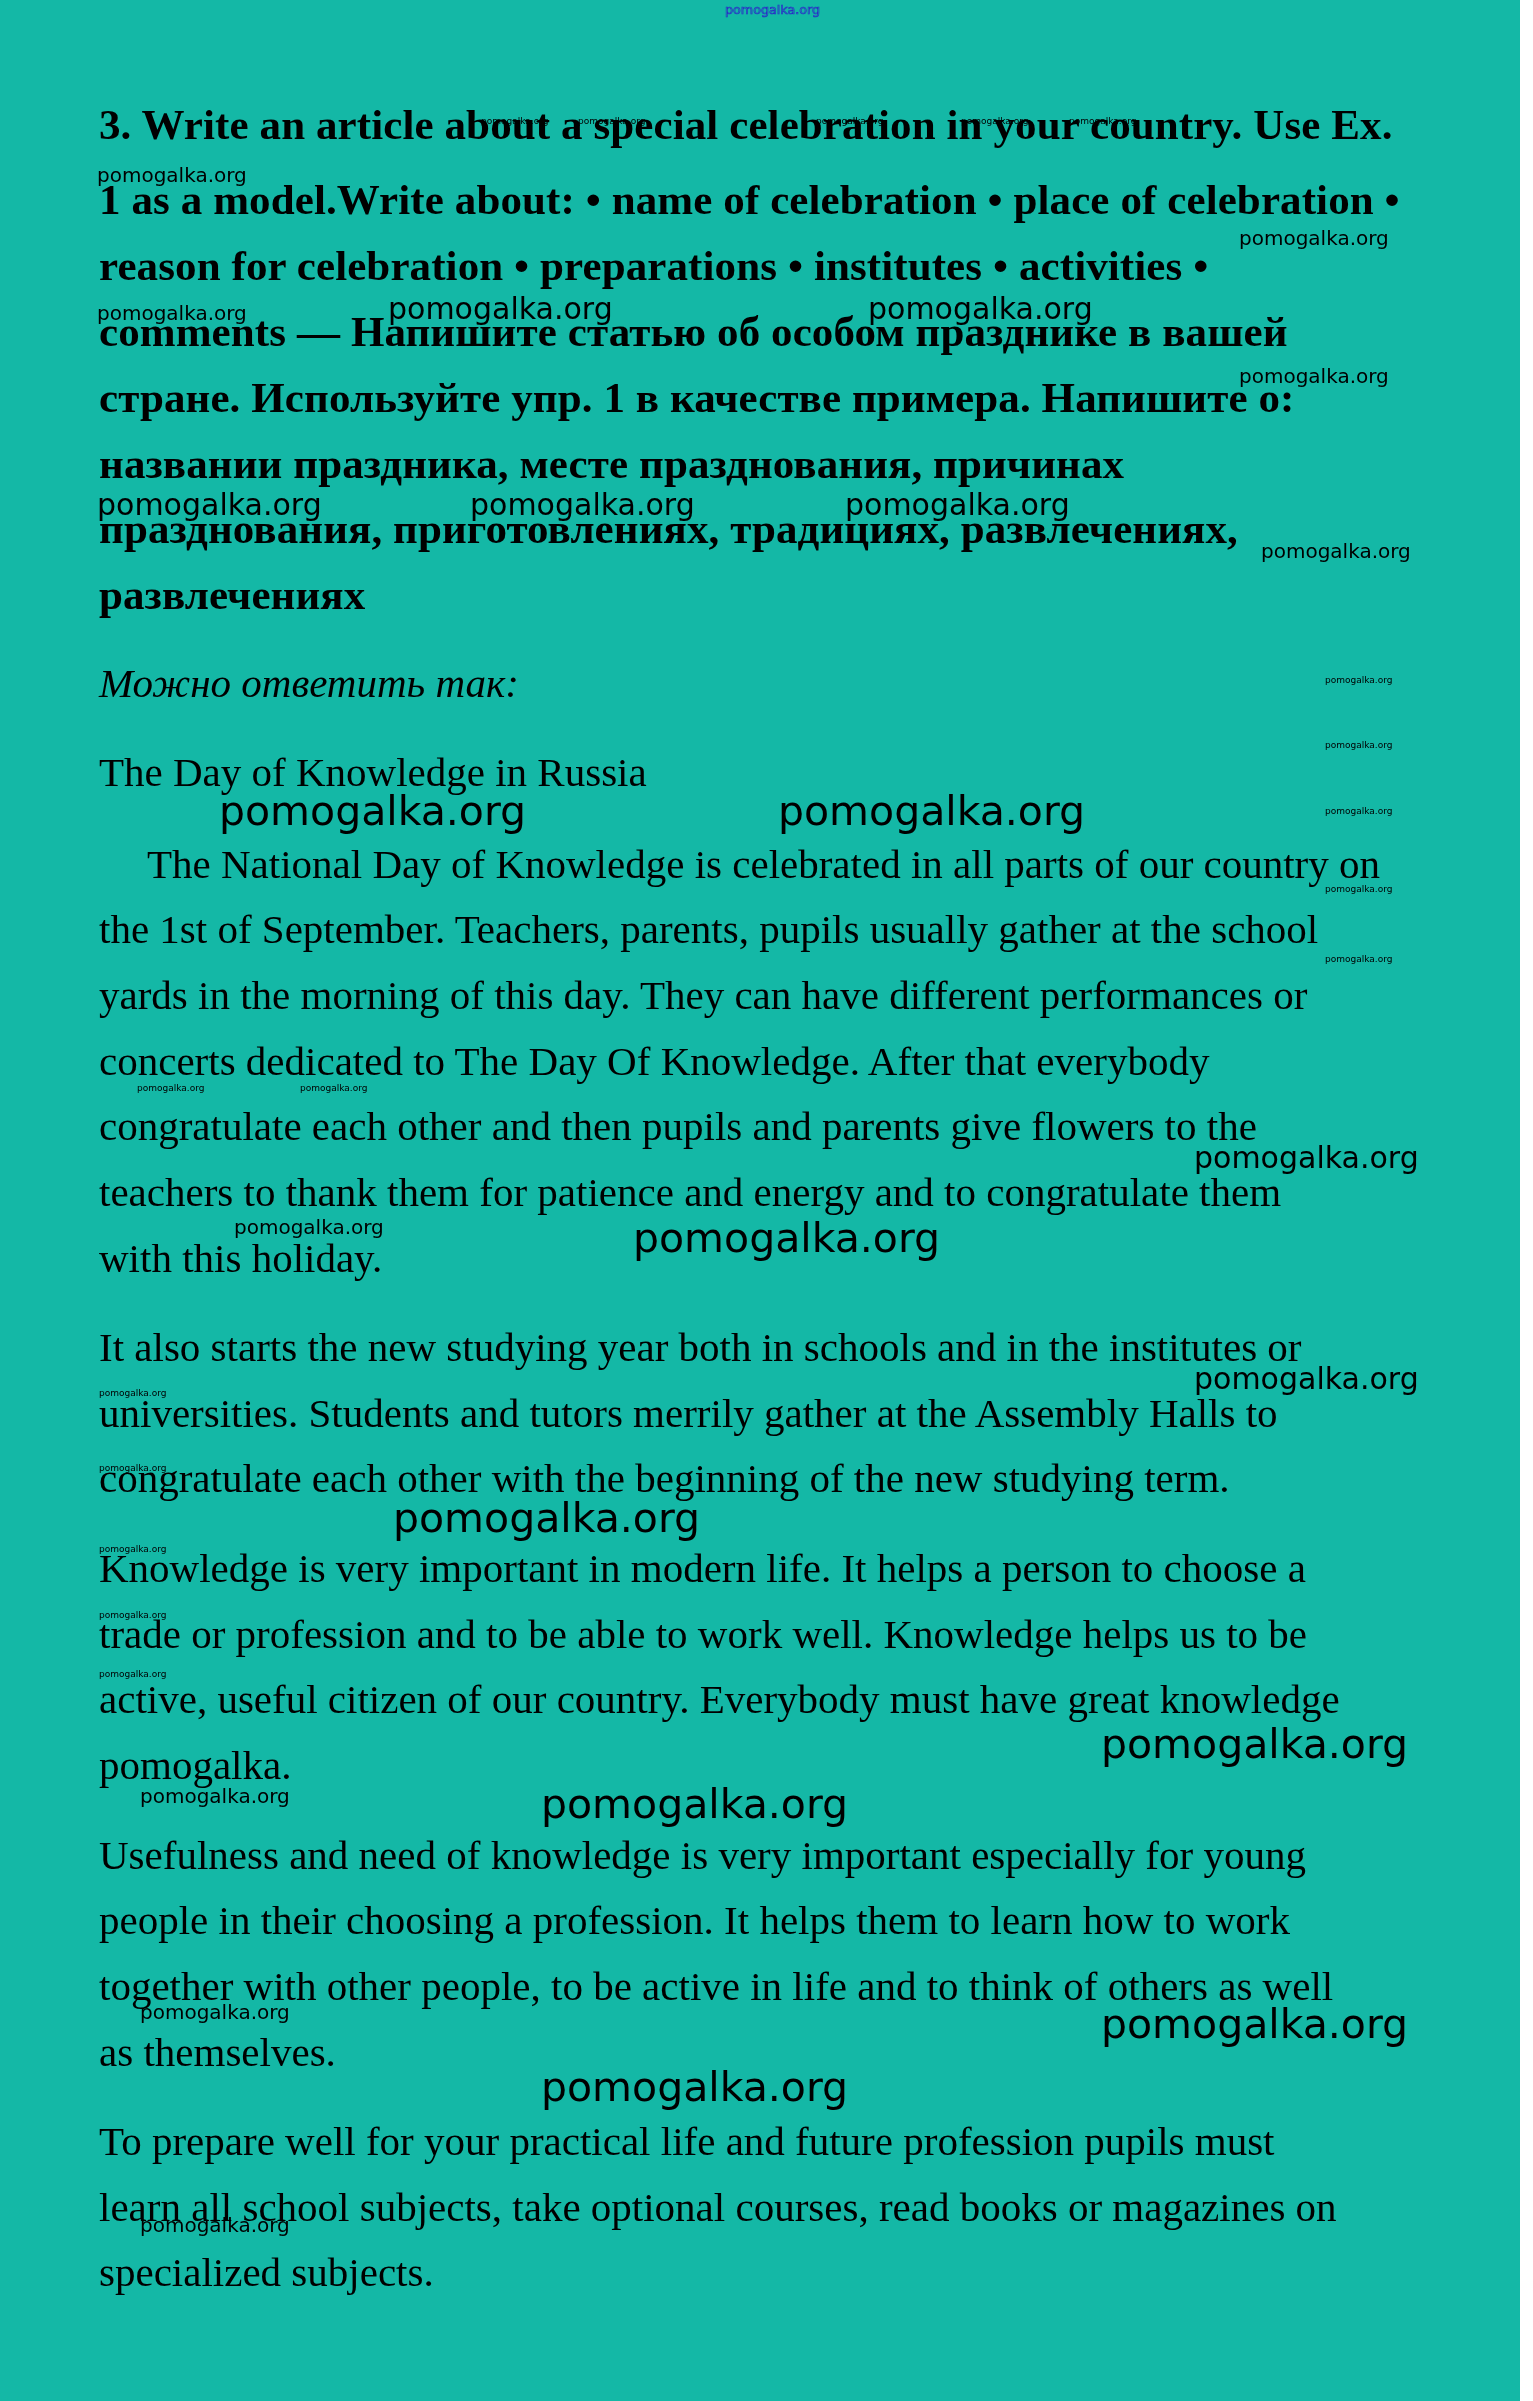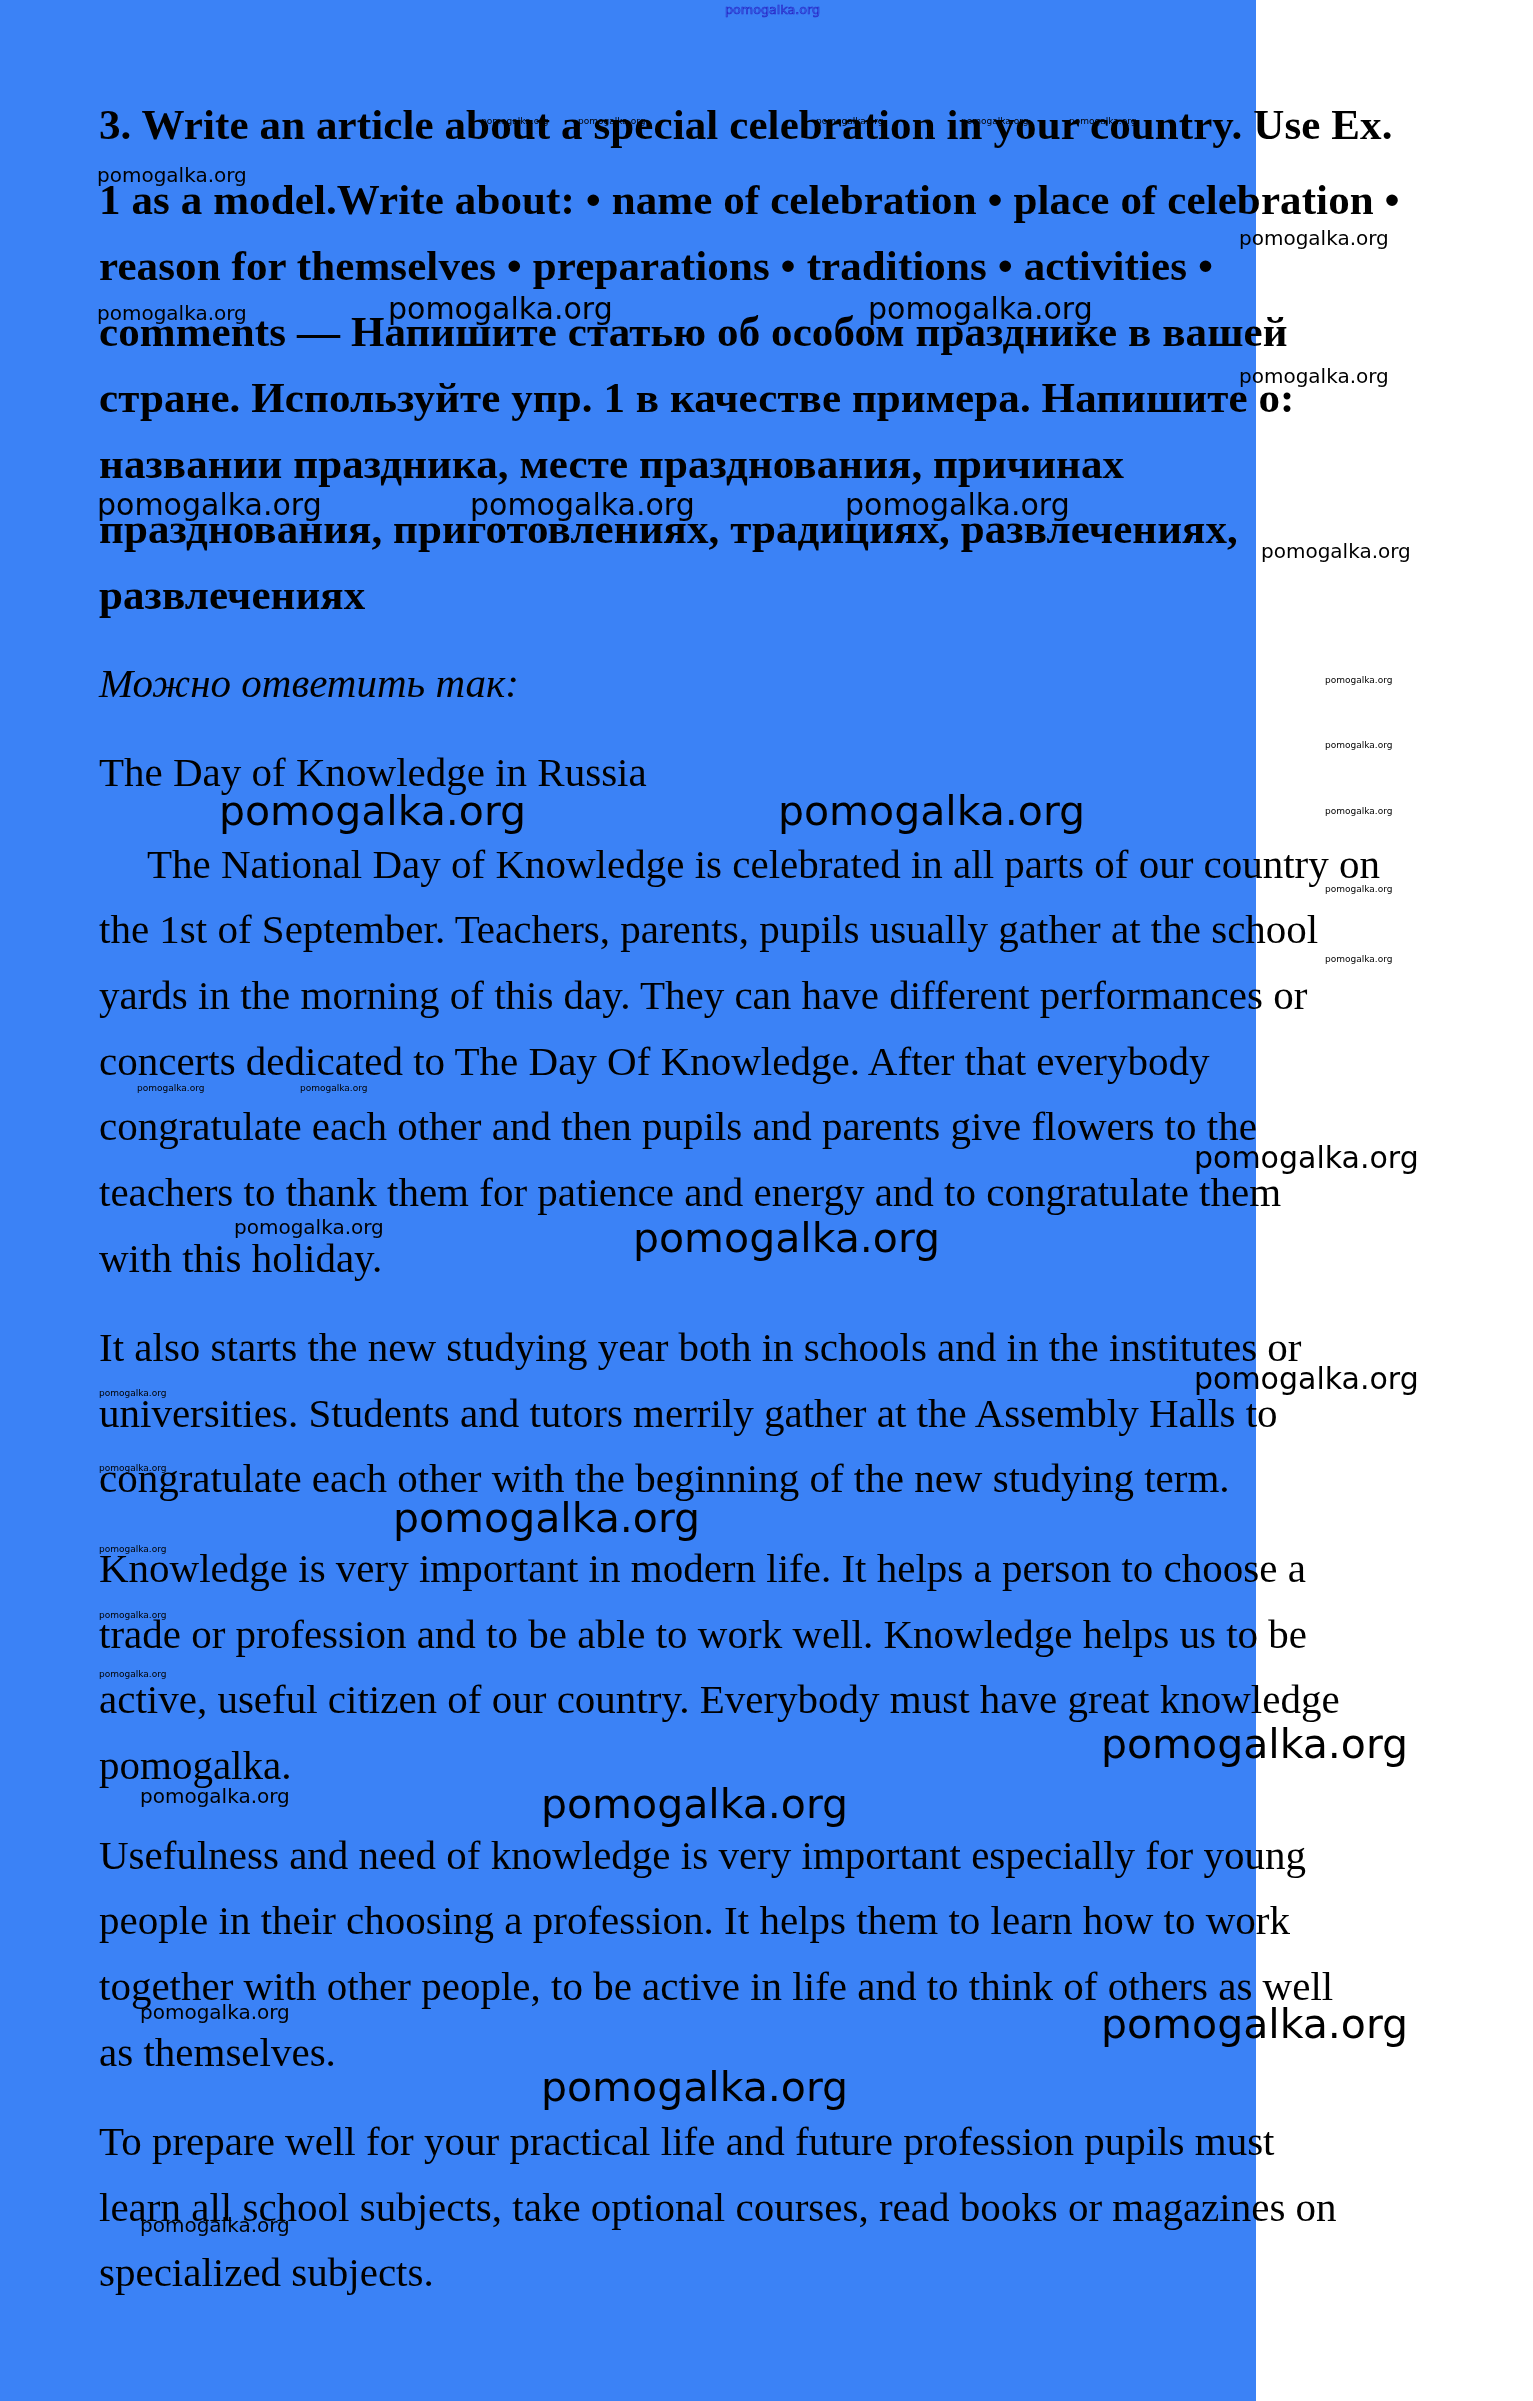--- a/index.html
+++ b/index.html
@@ -1,17 +1,17 @@
 <!DOCTYPE html>
 <html style="font-size:12px"><head>
 <meta charset="utf-8">
 <style>
   html, body { margin: 0; padding: 0; background: #ffffff; }
   body { width: 1534px; height: 2401px; position: relative; overflow: hidden; }
-  .page { position: absolute; left: 0; top: 0; width: 1256px; height: 2401px; background: #3b82f6; }
+  .page { position: absolute; left: 0; top: 0; width: 1520px; height: 2401px; background: #14b8a6; }
 
   .line { position: absolute; left: 99px; white-space: nowrap; color: #000; }
   .heading { font-family: "Liberation Serif", "DejaVu Serif", serif; font-weight: bold; font-size: 43px; letter-spacing: 0.1px; }
   .intro { font-family: "Liberation Serif", "DejaVu Serif", serif; font-style: italic; font-size: 41px; }
   .title { font-family: "Liberation Serif", "DejaVu Serif", serif; font-size: 41px; }
   .body { font-family: "Liberation Serif", "DejaVu Serif", serif; font-size: 41px; }
 
   .wm { position: absolute; white-space: nowrap; color: #000; font-family: "DejaVu Sans", "Liberation Sans", sans-serif; }
   .wm-xs { font-size: 9px; }
   .wm-s { font-size: 20px; }
@@ -22,21 +22,21 @@
 </head>
 <body>
 
 <div class="page">
 
   <div class="wm wm-top">pomogalka.org</div>
 
   <div>
     <div class="line heading" style="top:100px;">3. Write an article about a special celebration in your country. Use Ex.</div>
     <div class="line heading" style="top:175px;">1 as a model.Write about: • name of celebration • place of celebration •</div>
-    <div class="line heading" style="top:241px;">reason for themselves • preparations • traditions • activities •</div>
+    <div class="line heading" style="top:241px;">reason for celebration • preparations • institutes • activities •</div>
     <div class="line heading" style="top:307px;">comments — Напишите статью об особом празднике в вашей</div>
     <div class="line heading" style="top:373px;">стране. Используйте упр. 1 в качестве примера. Напишите о:</div>
     <div class="line heading" style="top:439px;">названии праздника, месте празднования, причинах</div>
     <div class="line heading" style="top:504px;">празднования, приготовлениях, традициях, развлечениях,</div>
     <div class="line heading" style="top:570px;">развлечениях</div>
   </div>
 
   <div class="line intro" style="top:659px;">Можно ответить так:</div>
 
   <div>

